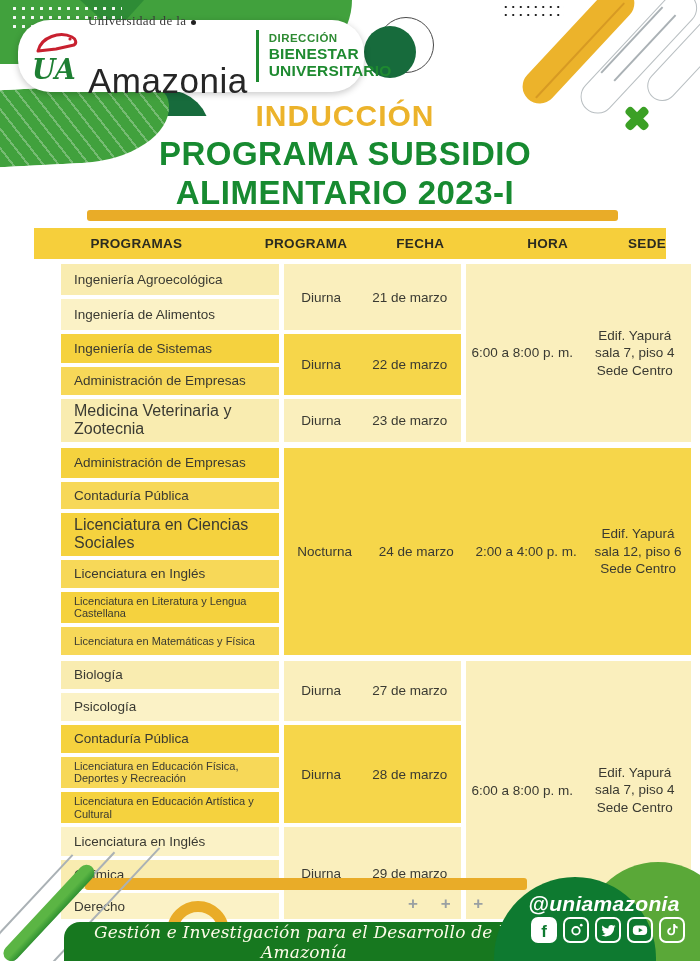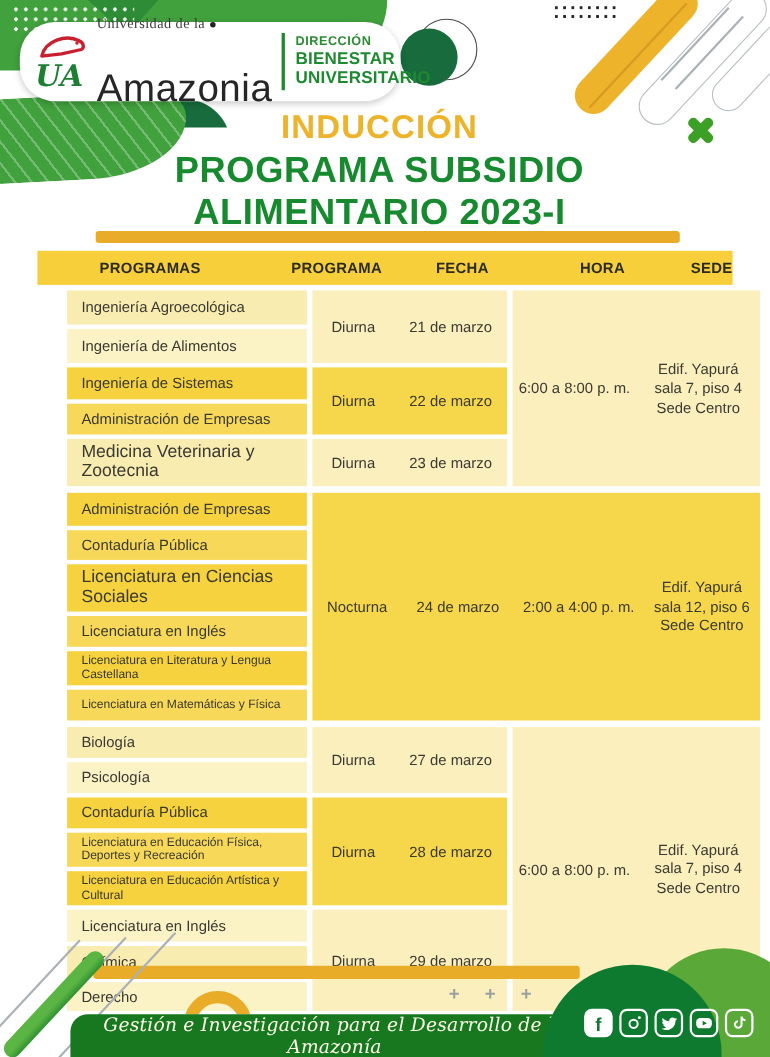--- a/index.html
+++ b/index.html
@@ -264,20 +264,21 @@
   <div class="plus-decor" data-name="plus-signs-decor">+ + +</div>
   <div class="bl-line bll1" data-name="thin-line-decor"></div>
   <div class="bl-line bll2" data-name="thin-line-decor"></div>
   <div class="bl-line bll3" data-name="thin-line-decor"></div>
   <div class="stripe-green-bl" data-name="green-diagonal-stripe"></div>
   <div class="footer-bar" data-name="footer-bar">
     <div class="slogan" data-name="footer-slogan">Gestión e Investigación para el Desarrollo de la Amazonía</div>
   </div>
   <div class="social-light-circle" data-name="light-green-circle"></div>
   <div class="social-dark-circle" data-name="social-circle"></div>
+  <div class="handle" data-name="social-handle">@uniamazonia</div>
   <div class="social-row" data-name="social-icons-row">
     <div class="sicon fb" data-name="facebook-icon">
         <span>f</span>
       </div>
     <div class="sicon" data-name="instagram-icon">
       <svg width="18" height="18" viewBox="0 0 24 24">
         <circle cx="12" cy="13" r="5" fill="none" stroke="#fff" stroke-width="2.4"></circle>
         <circle cx="19" cy="5.5" r="1.8" fill="#fff"></circle>
       </svg>
     </div>

